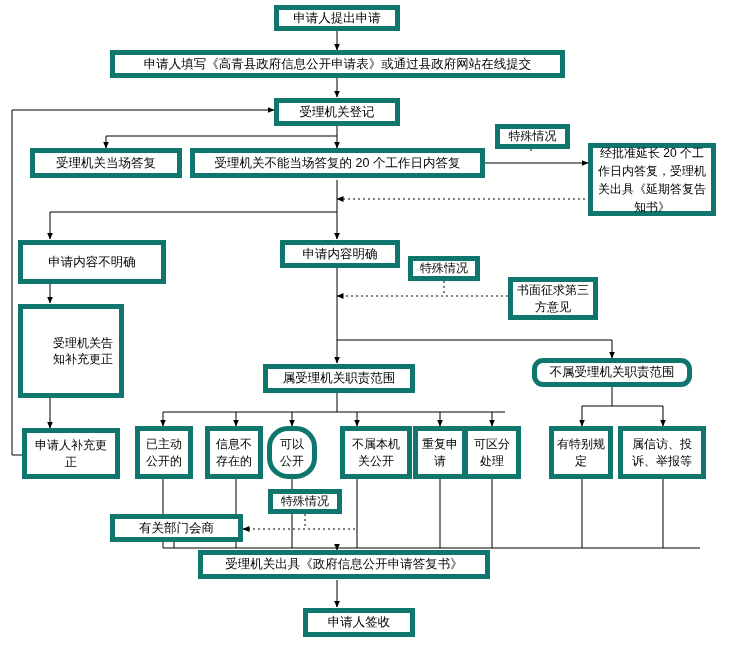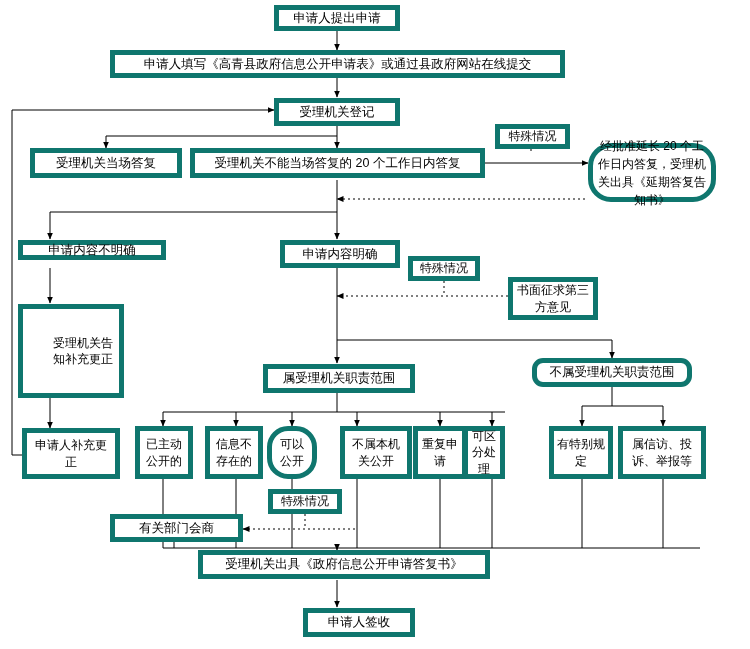--- a/index.html
+++ b/index.html
@@ -115,23 +115,23 @@
   <div class="node" style="left:110px;top:50px;width:455px;height:28px;">申请人填写《高青县政府信息公开申请表》或通过县政府网站在线提交</div>
 
   <div class="node" style="left:274px;top:98px;width:126px;height:28px;">受理机关登记</div>
 
   <div class="node" style="left:30px;top:148px;width:152px;height:30px;">受理机关当场答复</div>
 
   <div class="node" style="left:190px;top:148px;width:295px;height:30px;text-align:right;">受理机关不能当场答复的 20 个工作日内答复</div>
 
   <div class="node small" style="left:495px;top:124px;width:75px;height:25px;">特殊情况</div>
 
-  <div class="node small" style="left:588px;top:143px;width:128px;height:59px;line-height:1.5;border-radius:23px;">经批准延长 20 个工作日内答复，受理机关出具《延期答复告知书》</div>
+  <div class="node small" style="left:588px;top:143px;width:128px;height:73px;line-height:1.5;">经批准延长 20 个工作日内答复，受理机关出具《延期答复告知书》</div>
 
-  <div class="node" style="left:18px;top:240px;width:148px;height:20px;">申请内容不明确</div>
+  <div class="node" style="left:18px;top:240px;width:148px;height:44px;">申请内容不明确</div>
 
   <div class="node" style="left:280px;top:240px;width:120px;height:28px;">申请内容明确</div>
 
   <div class="node small" style="left:408px;top:256px;width:72px;height:25px;">特殊情况</div>
 
   <div class="node small" style="left:508px;top:277px;width:90px;height:43px;">书面征求第三方意见</div>
 
   <div class="node small" style="left:18px;top:304px;width:106px;height:94px;padding-left:27px;">受理机关告知补充更正</div>
 
   <div class="node" style="left:263px;top:364px;width:152px;height:29px;">属受理机关职责范围</div>
@@ -143,21 +143,21 @@
   <div class="node small" style="left:135px;top:426px;width:58px;height:53px;">已主动公开的</div>
 
   <div class="node small" style="left:205px;top:426px;width:58px;height:53px;">信息不存在的</div>
 
   <div class="node small" style="left:267px;top:426px;width:50px;height:53px;border-radius:21px;">可以公开</div>
 
   <div class="node small" style="left:321px;top:426px;width:72px;height:53px;margin-left:19px;">不属本机关公开</div>
 
   <div class="node small" style="left:413px;top:426px;width:54px;height:53px;">重复申请</div>
 
-  <div class="node small" style="left:463px;top:426px;width:42px;height:53px;">可区分处理</div>
+  <div class="node small" style="left:463px;top:426px;width:58px;height:53px;">可区分处理</div>
 
   <div class="node small" style="left:618px;top:426px;width:88px;height:53px;">属信访、投诉、举报等</div>
 
   <div class="node small" style="left:549px;top:426px;width:64px;height:53px;">有特别规定</div>
 
   <div class="node small" style="left:268px;top:489px;width:74px;height:25px;">特殊情况</div>
 
   <div class="node" style="left:110px;top:514px;width:133px;height:28px;">有关部门会商</div>
 
   <div class="node" style="left:198px;top:550px;width:292px;height:29px;">受理机关出具《政府信息公开申请答复书》</div>

